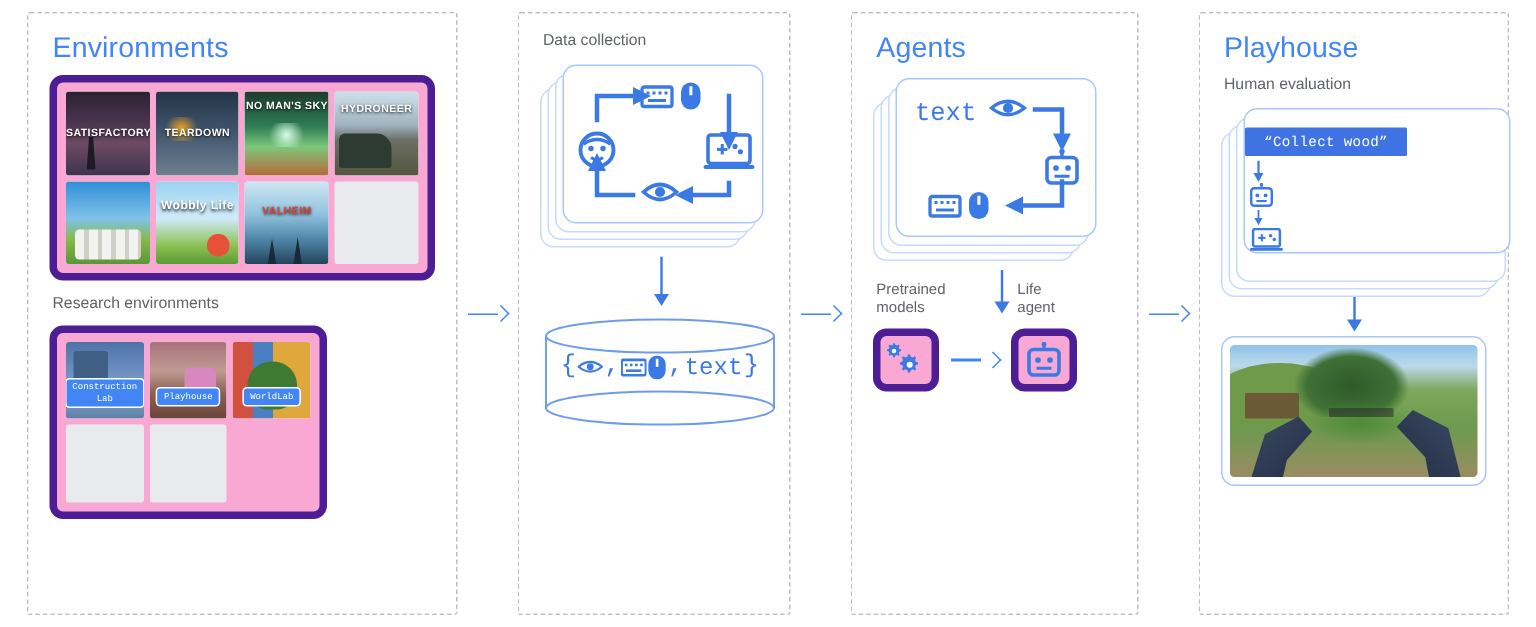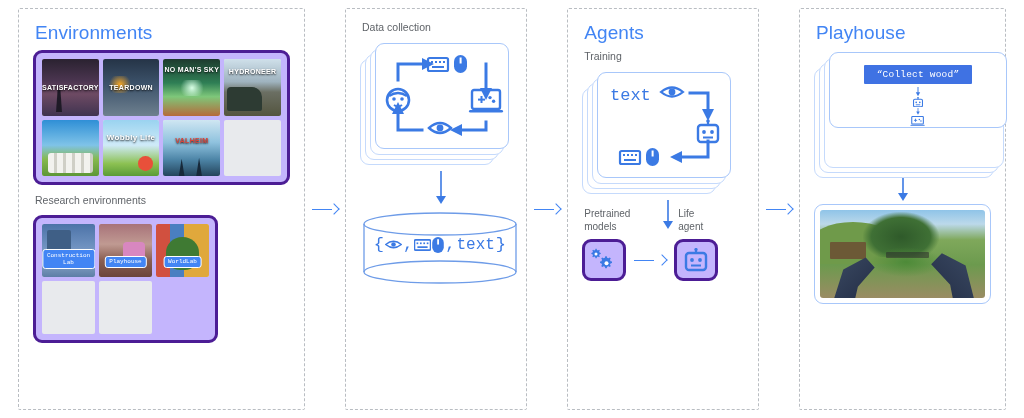--- a/index.html
+++ b/index.html
@@ -44,21 +44,21 @@
     width:40px;display:flex;align-items:center;justify-content:center;
     flex:0 0 auto;
   }
   .arrow-h{position:relative;width:26px;height:10px;}
   .arrow-h::before{content:"";position:absolute;left:0;top:4.5px;width:20px;height:1.4px;background:#4285f4;}
   .arrow-h::after{content:"";position:absolute;right:0;top:1px;width:7px;height:7px;
     border-top:1.4px solid #4285f4;border-right:1.4px solid #4285f4;transform:rotate(45deg);}
 
   
   .card{
-    border:3px solid #4c1d95;border-radius:9px;background:#c4b5fd;
+    border:5px solid #4c1d95;border-radius:9px;background:#f9a8d4;
     box-sizing:border-box;
     text-decoration:underline;
   }
 
   
   .thumbgrid{display:grid;gap:4px;padding:6px;}
   .g4{grid-template-columns:repeat(4,1fr);}
   .g3{grid-template-columns:repeat(3,1fr);}
   .thumb{
     position:relative;width:100%;padding-top:100%;border-radius:2px;overflow:hidden;
@@ -377,21 +377,20 @@
       </div>
     </div>
   </div>
 
   <div class="connector">
     <div class="arrow-h"></div>
   </div>
 
   <div class="panel p-agents">
     <div class="sec-title">Agents</div>
-    <div class="sec-sub">Training</div>
 
     <div class="stack" style="height:128px">
       <div class="sh" style="left:0;top:18px;width:132px;height:104px;"></div>
       <div class="sh" style="left:5px;top:13px;width:132px;height:104px;"></div>
       <div class="sh" style="left:10px;top:8px;width:132px;height:104px;"></div>
       <div class="front" style="position:absolute;left:15px;top:2px;width:132px;height:104px;">
         <svg width="132" height="104" viewBox="0 0 132 104">
           <text x="12" y="27" font-family="Liberation Mono, monospace" font-size="17" fill="#3b7ae4">text</text>
           <g transform="translate(62,11)">
             <path d="M1 8 q11 -9 22 0 q-11 9 -22 0z" fill="none" stroke="#3b7ae4" stroke-width="2.2"></path>
@@ -474,26 +473,27 @@
       </div>
     </div>
   </div>
 
   <div class="connector">
     <div class="arrow-h"></div>
   </div>
 
   <div class="panel p-eval">
     <div class="sec-title">Playhouse</div>
+    <div class="sec-sub">Human evaluation</div>
 
     <div class="stack" style="height:130px">
       <div class="sh" style="left:0;top:18px;width:178px;height:108px;"></div>
       <div class="sh" style="left:5px;top:13px;width:178px;height:108px;"></div>
       <div class="sh" style="left:10px;top:8px;width:178px;height:108px;"></div>
-      <div class="front" style="position:absolute;left:15px;top:2px;width:178px;height:76px;display:flex;flex-direction:column;align-items:center;padding-top:12px;box-sizing:border-box">
+      <div class="front" style="position:absolute;left:15px;top:2px;width:178px;height:97px;display:flex;flex-direction:column;padding-top:12px;box-sizing:border-box">
         <div class="collect-badge" style="width:108px">“Collect wood”</div>
         <svg width="18" height="20" viewBox="0 0 18 20" style="margin-top:3px">
           <line x1="9" y1="0" x2="9" y2="12" stroke="#3b7ae4" stroke-width="2"></line>
           <polygon points="4.5,11 13.5,11 9,19" fill="#3b7ae4"></polygon>
         </svg>
         <svg width="22" height="22" viewBox="0 0 24 24">
           <rect x="2" y="5" width="20" height="17" rx="3" fill="none" stroke="#3b7ae4" stroke-width="2.4"></rect>
           <line x1="12" y1="1" x2="12" y2="5" stroke="#3b7ae4" stroke-width="2.2"></line>
           <circle cx="12" cy="1.5" r="1.6" fill="#3b7ae4"></circle>
           <circle cx="8" cy="12" r="1.9" fill="#3b7ae4"></circle>

